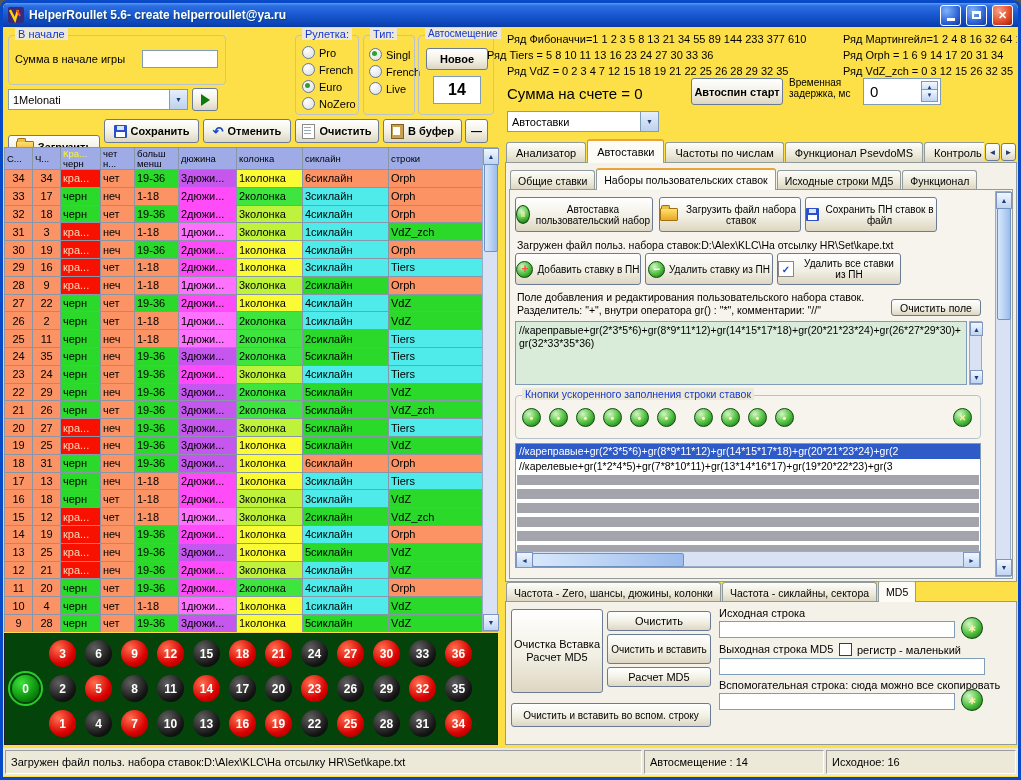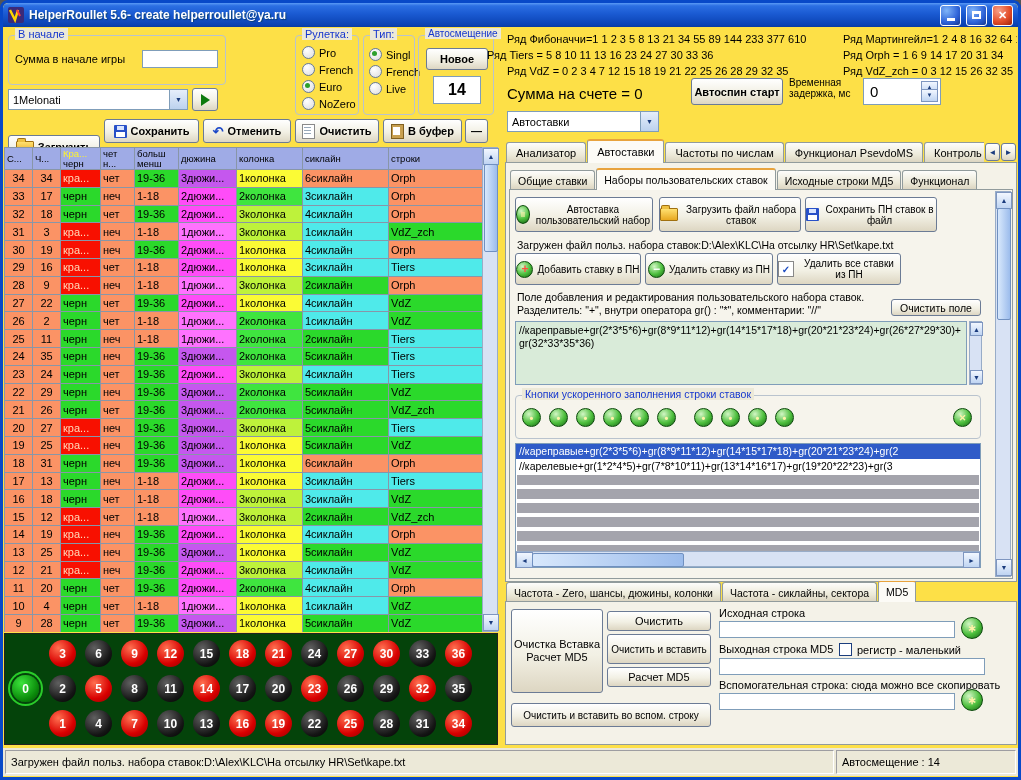--- a/index.html
+++ b/index.html
@@ -763,16 +763,19 @@
         <span style="font-size:11px;">∗</span>
       </div>
 
     <div class="abs" style="left:0;top:721px;width:1015px;height:28px;display:flex;gap:2px;padding:2px;box-sizing:border-box;background:#ECE9D8;">
       <div class="scell" style="flex:1;">
           <span>Загружен файл польз. набора ставок:D:\Alex\KLC\На отсылку HR\Set\kape.txt</span>
         </div>
       <div class="scell" style="width:168px;">
           <span>Автосмещение : 14</span>
         </div>
+      <div class="scell" style="width:178px;">
+          <span>Исходное: 16</span>
+        </div>
     </div>
 
   </div>
 </div>
 
 </body></html>

